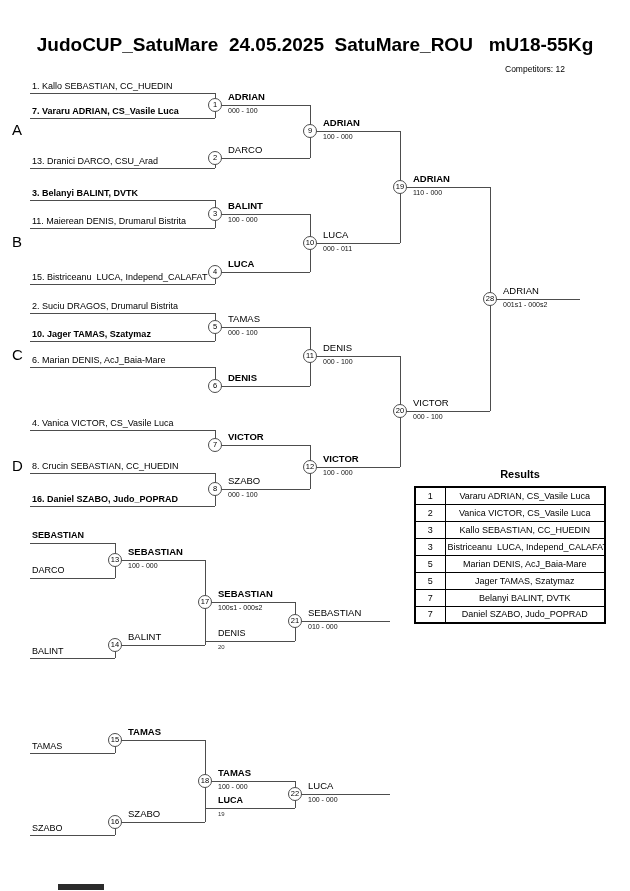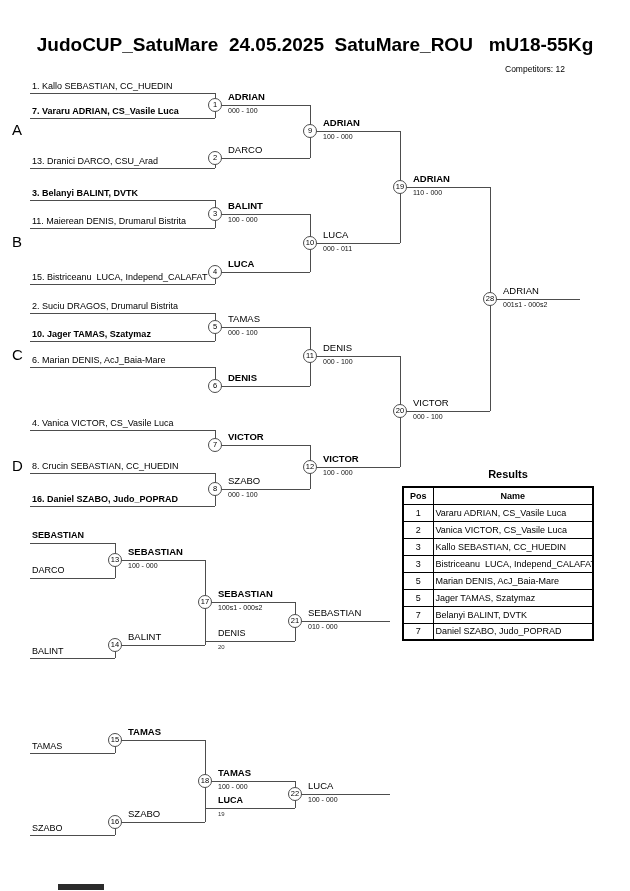--- a/index.html
+++ b/index.html
@@ -12,28 +12,28 @@
   .w{position:absolute;font-size:9.5px;line-height:11px;white-space:pre;z-index:3}
   .b{font-weight:bold}
   .sc{position:absolute;font-size:7px;line-height:8px;white-space:pre;color:#111;z-index:3}
   .tag{position:absolute;font-size:6px;line-height:6px;color:#333;z-index:3}
   .c{position:absolute;width:14px;height:14px;border:1px solid #4d4d4d;border-radius:50%;
      background:#fff;font-size:7.5px;line-height:12px;text-align:center;z-index:4}
   .grp{position:absolute;font-size:15px;z-index:3}
   #title{position:absolute;top:34px;left:0;width:630px;text-align:center;
          font-size:19px;font-weight:bold;white-space:pre;z-index:3}
   #competitors{position:absolute;left:505px;top:64px;font-size:8.5px;z-index:3}
-  #results{position:absolute;left:402px;top:468px;width:212px;z-index:3}
+  #results{position:absolute;left:414px;top:468px;width:212px;z-index:3}
   #results .res-title{text-align:center;font-weight:bold;font-size:11px;margin-bottom:6px}
   #results table{border-collapse:collapse;table-layout:fixed;width:190px;border:2px solid #000}
   #results th,#results td{border:1px solid #000;font-size:9px;height:17px;
          padding:0 2px;white-space:pre;overflow:hidden}
   #results th{font-weight:bold;text-align:center}
   #results td.pos{text-align:center}
-  #results td.nm{text-align:left}
+  #results td.nm{text-align:center}
   #footer-mark{position:absolute;left:58px;top:884px;width:46px;height:6px;background:#2b2b2b}
 </style>
 </head>
 <body>
 
 <div id="sheet">
 
   <div id="title">JudoCUP_SatuMare  24.05.2025  SatuMare_ROU   mU18-55Kg</div>
   <div id="competitors">Competitors: 12</div>
 
@@ -224,24 +224,20 @@
   <div class="sc" style="left:308px;top:796px">100 - 000</div>
 
   <div id="results">
     <div class="res-title">Results</div>
     <table>
       <colgroup>
           <col style="width:30px">
           <col style="width:160px">
         </colgroup>
       <tbody>
-          <tr>
-        <th>Pos</th>
-        <th>Name</th>
-      </tr>
       <tr>
         <td class="pos">1</td>
         <td class="nm">Vararu ADRIAN, CS_Vasile Luca</td>
       </tr>
       <tr>
         <td class="pos">2</td>
         <td class="nm">Vanica VICTOR, CS_Vasile Luca</td>
       </tr>
       <tr>
         <td class="pos">3</td>

